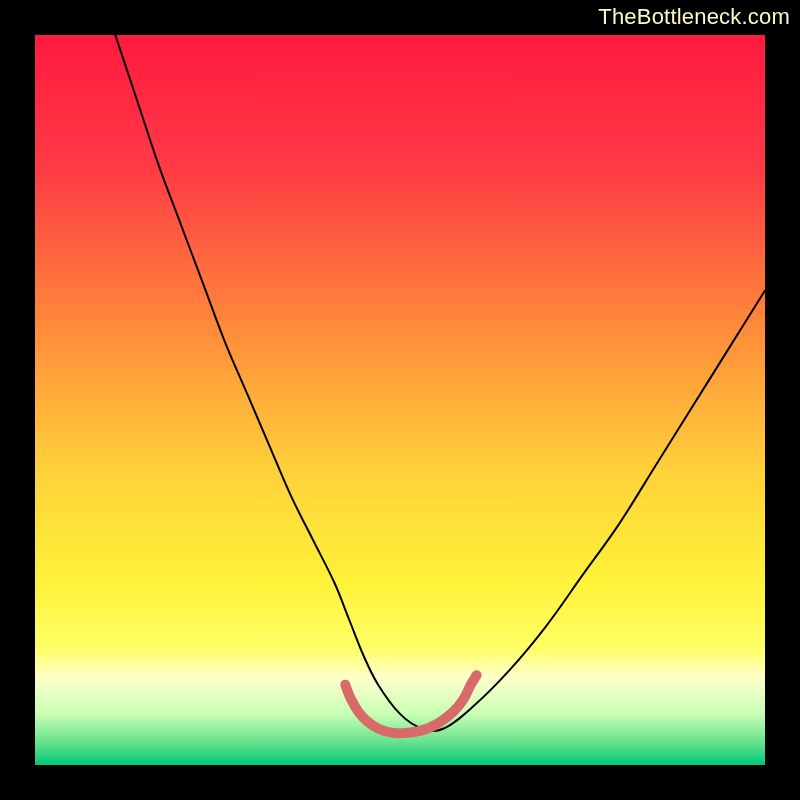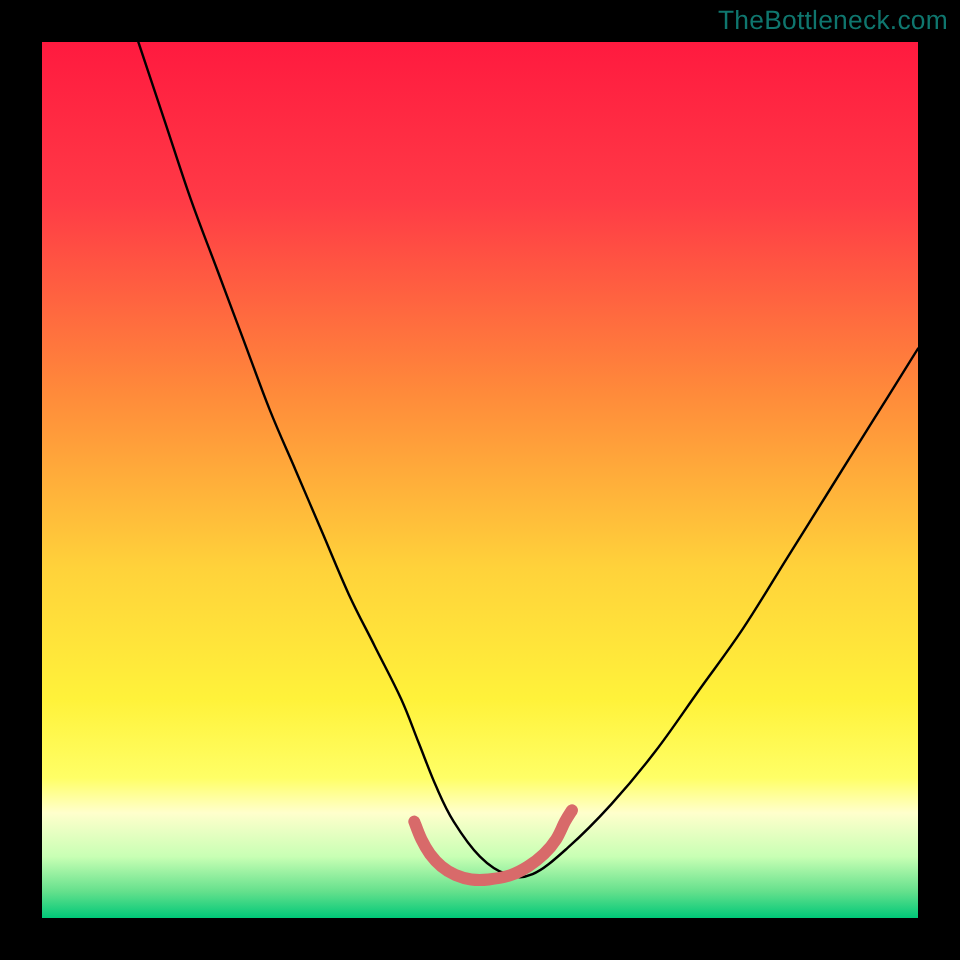--- a/index.html
+++ b/index.html
@@ -17,21 +17,21 @@
     width: 800px;
     height: 800px;
     background: #000;
   }
   .watermark {
     position: absolute;
     top: 4px;
     right: 10px;
     font-family: Arial, Helvetica, sans-serif;
     font-size: 22px;
-    color: #0f766e;
+    color: #fef9c3;
     letter-spacing: 0.2px;
   }
   svg.plot {
     position: absolute;
     left: 35px;
     top: 35px;
     width: 730px;
     height: 730px;
     display: block;
   }

